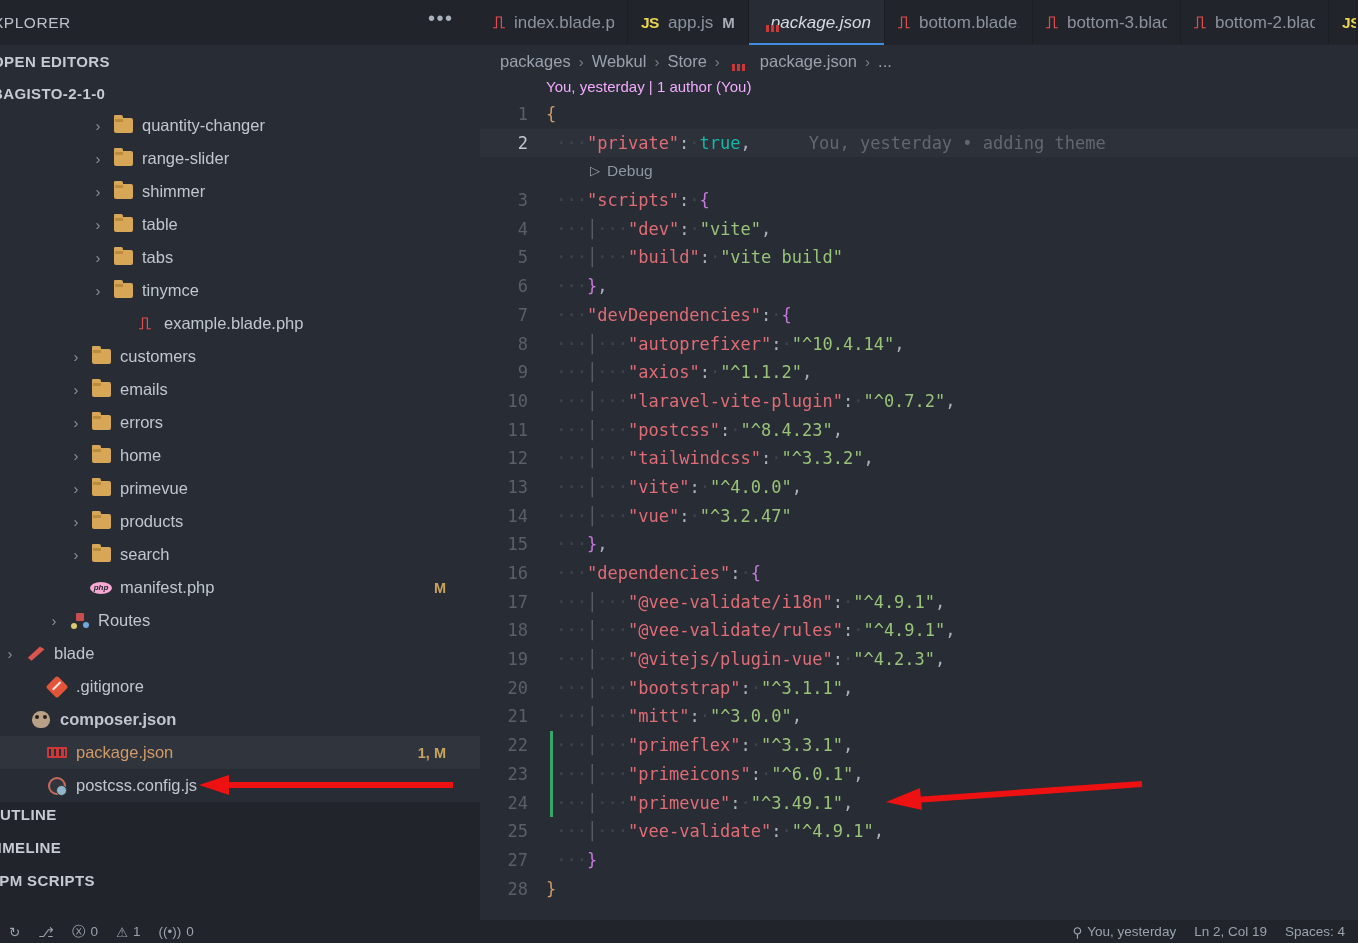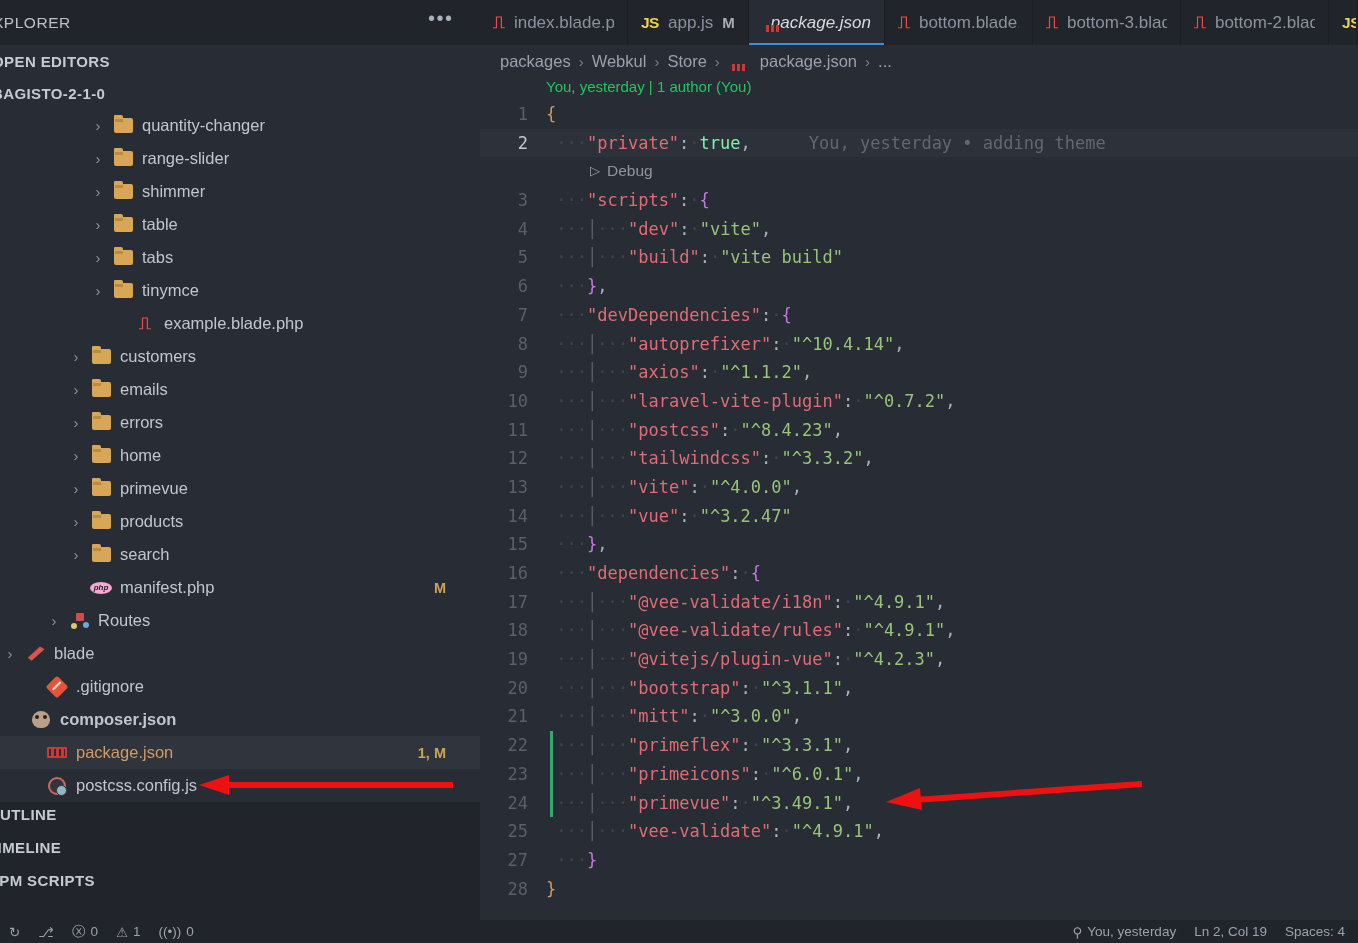--- a/index.html
+++ b/index.html
@@ -152,40 +152,40 @@
   .tab.italic .tlabel { font-style:italic; }
   .tab .mod { color:#a8adb7; font-weight:bold; font-size:15px; }
   .js-ic { color:#e8d44d; font-weight:bold; font-size:15.5px; letter-spacing:-.5px; }
 
   
   .breadcrumb {
     height:33px; display:flex; align-items:center; gap:8px;
     padding-left:20px; font-size:16.5px; color:#9aa1ad;
   }
   .breadcrumb .sep { color:#7b828f; font-size:15px; }
-  .blame-line { height:22px; padding-left:66px; font-size:15px; color:#22c55e; }
+  .blame-line { height:22px; padding-left:66px; font-size:15px; color:#f0abfc; }
 
   
   .code {
     position:relative; font-family:"DejaVu Sans Mono", monospace;
     font-size:17px; line-height:28.7px;
   }
   .cl { height:28.7px; display:flex; align-items:center; position:relative; white-space:pre; }
   .cl.hl { background:#2c313a; }
   .ln {
     width:66px; flex:0 0 66px; text-align:right; padding-right:18px;
     color:#5a6069; font-size:17px;
   }
   .cl.cur .ln { color:#c3c9d3; }
   .gutter-mod { position:absolute; left:70px; width:3px; height:28.7px; background:#37a66b; }
   .txt { position:relative; }
   
   .k  { color:#e06c75; }  
   .s  { color:#98c379; }  
-  .b  { color:#86efac; }  
+  .b  { color:#14b8a6; }  
   .p  { color:#abb2bf; }  
   .br1{ color:#d19a66; }  
   .br2{ color:#c678dd; }  
   .dot{ color:#3f444e; }  
   .gd { color:#5a6069; }  
   .blame { color:#6b717c; opacity:.85; }
   .codelens {
     height:28.7px; display:flex; align-items:center; padding-left:110px;
     font-size:15.5px; color:#8e96a3; font-family:"Liberation Sans", sans-serif;
   }

